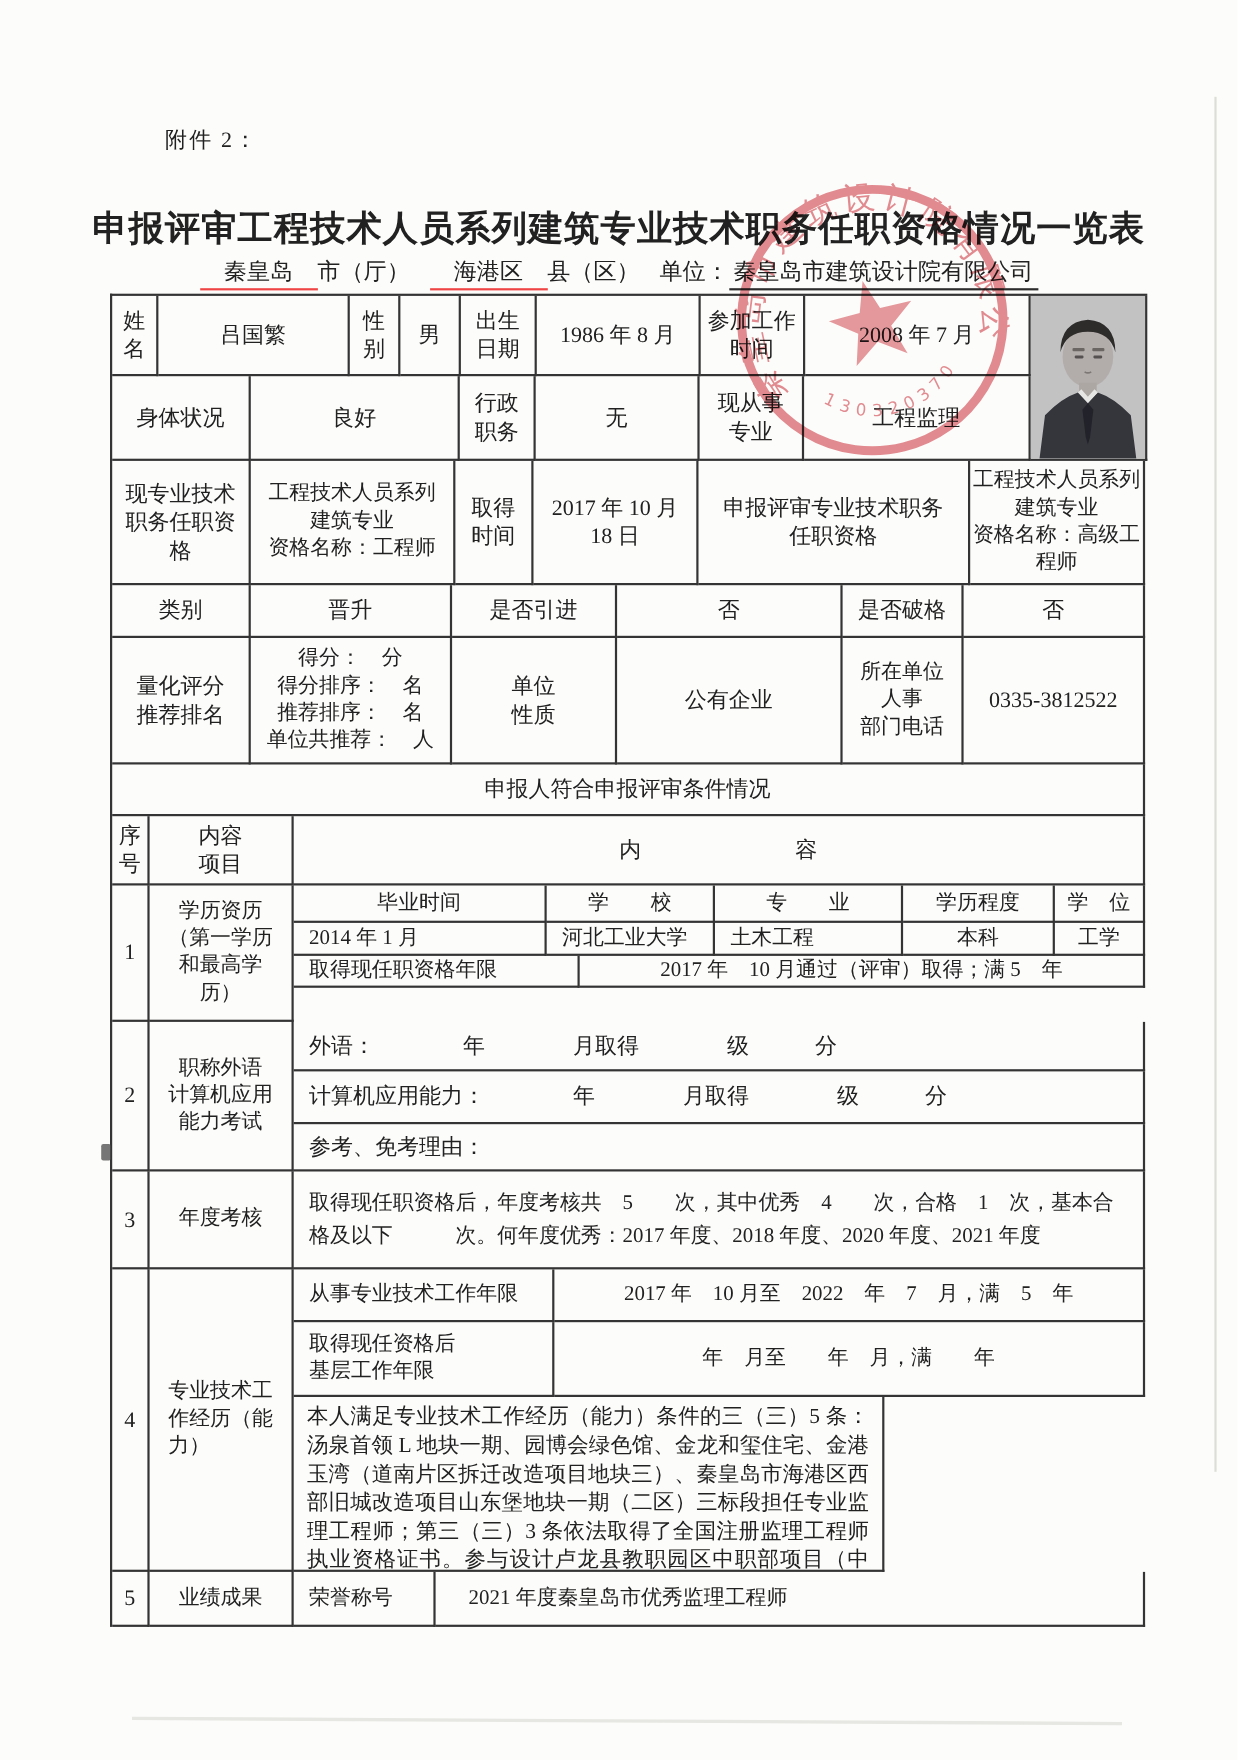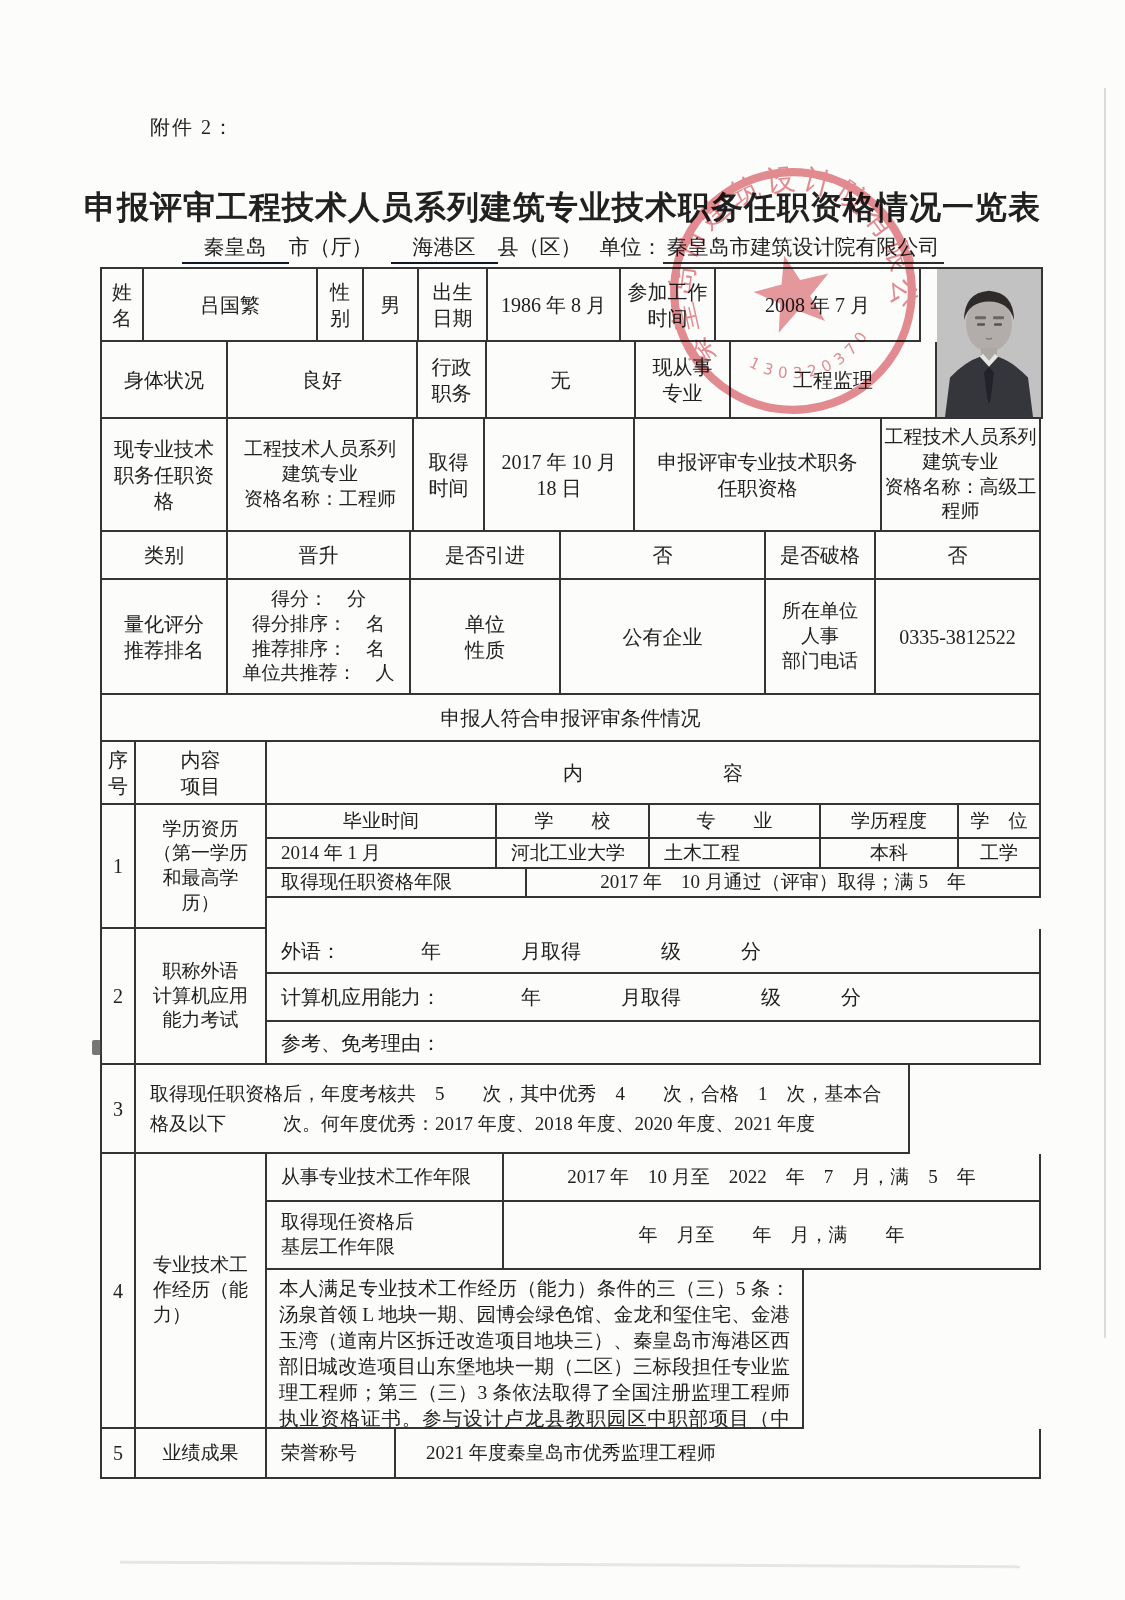--- a/index.html
+++ b/index.html
@@ -8,21 +8,21 @@
   .sheet {
     position: relative; width: 1125px; height: 1600px;
     background: #fcfcfb; overflow: hidden;
   }
   .attachment { position: absolute; left: 150px; top: 114px; font-size: 20px; letter-spacing: 2px; }
   .doc-title { position: absolute; left: 0; top: 186px; width: 1125px; text-align: center;
                font-size: 32px; font-weight: bold; letter-spacing: 1px; }
   .subtitle { position: absolute; left: 0; top: 233px; width: 1125px; text-align: center;
               font-size: 21px; }
   .subtitle .seg { display: inline-block; }
-  .u { display: inline-block; border-bottom: 2px solid #0f172a; padding: 0 22px 1px 22px; }
+  .u { display: inline-block; border-bottom: 2px solid #ef4444; padding: 0 22px 1px 22px; }
   .u2 { display: inline-block; border-bottom: 2px solid #2c2c2c; padding: 0 4px 1px 4px; }
   .gap { display: inline-block; width: 18px; }
 
   
   .tbl { position: absolute; left: 100px; top: 267px; width: 943px;
          border-top: 2px solid #343434; border-left: 2px solid #343434;
          font-size: 20px; line-height: 1.3; }
   .trow { display: flex; }
   .stack { display: flex; flex-direction: column; }
   .c { border-right: 2px solid #343434; border-bottom: 2px solid #343434;
@@ -64,21 +64,21 @@
       <div class="stack" style="width:835px">
         <div class="trow" style="height:73px">
           <div class="c pre" style="width:42px">姓
 名</div>
           <div class="c" style="width:174px">吕国繁</div>
           <div class="c pre" style="width:46px">性
 别</div>
           <div class="c" style="width:55px">男</div>
           <div class="c pre" style="width:69px">出生
 日期</div>
-          <div class="c" style="width:133px">1986 年 8 月</div>
+          <div class="c" style="width:149px">1986 年 8 月</div>
           <div class="c pre" style="width:95px">参加工作
 时间</div>
           <div class="c" style="width:205px">2008 年 7 月</div>
         </div>
         <div class="trow" style="height:77px">
           <div class="c" style="width:126px">身体状况</div>
           <div class="c" style="width:190px">良好</div>
           <div class="c pre" style="width:69px">行政
 职务</div>
           <div class="c" style="width:149px">无</div>
@@ -203,20 +203,21 @@
           <div class="c left" style="width:774px">计算机应用能力：　　　　年　　　　月取得　　　　级　　　分</div>
         </div>
         <div class="trow" style="height:43px">
           <div class="c left" style="width:774px">参考、免考理由：</div>
         </div>
       </div>
     </div>
 
     <div class="trow" style="height:89px">
       <div class="c" style="width:34px">3</div>
+      <div class="c sm" style="width:131px">年度考核</div>
       <div class="c left sm" style="width:774px;line-height:30px">取得现任职资格后，年度考核共　5　　次，其中优秀　4　　次，合格　1　次，基本合格及以下　　　次。何年度优秀：2017 年度、2018 年度、2020 年度、2021 年度</div>
     </div>
 
     <div class="trow" style="height:275px">
       <div class="c" style="width:34px">4</div>
       <div class="c pre sm" style="width:131px;text-align:left">专业技术工
 作经历（能
 力）</div>
       <div class="stack" style="width:774px">
         <div class="trow" style="height:48px">

